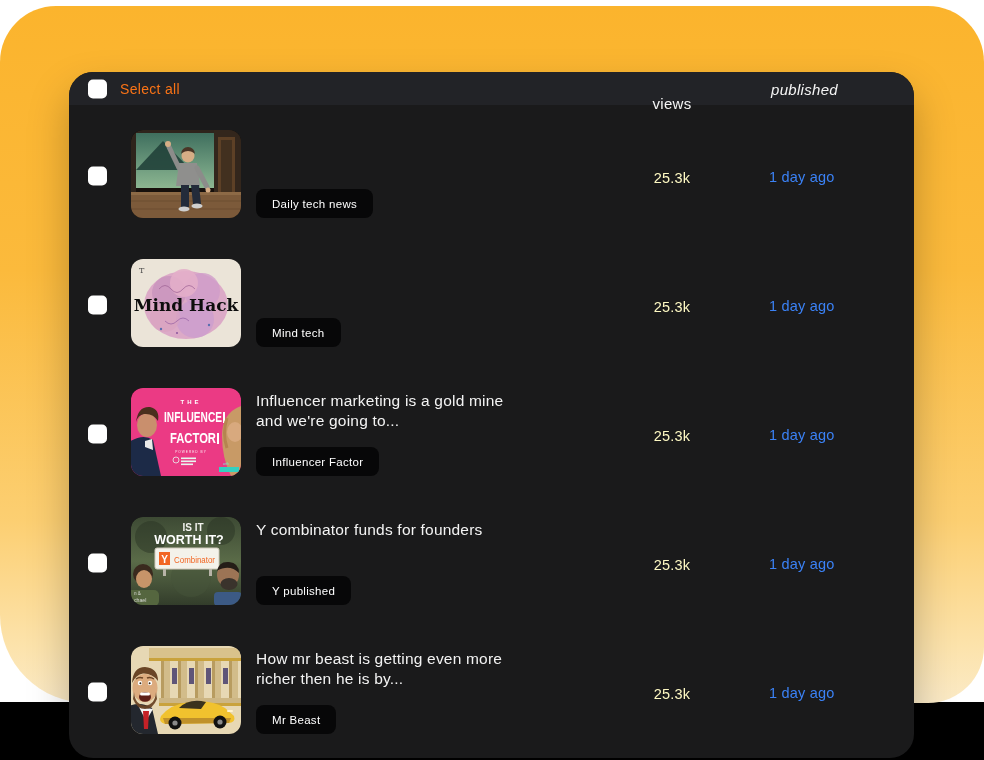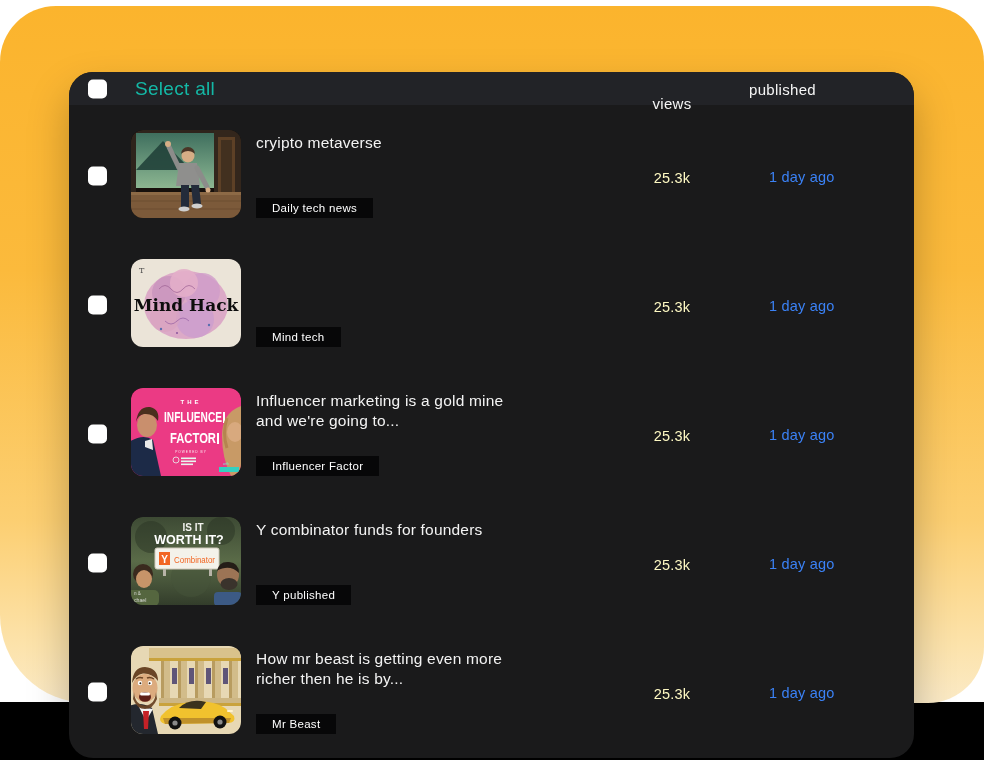--- a/index.html
+++ b/index.html
@@ -22,43 +22,43 @@
   }
   .panel-header{
     position:relative;height:33px;background:#222327;
   }
   .checkbox{
     width:19px;height:19px;border-radius:5px;background:#ffffff;border:none;
     display:inline-block;cursor:pointer;padding:0;
   }
   .hdr-checkbox{position:absolute;left:19px;top:50%;transform:translateY(-50%);}
   .hdr-select-all{
-    position:absolute;left:66px;top:50%;transform:translateY(-50%);
-    color:#14b8a6;font-size:19px;letter-spacing:.3px;
+    position:absolute;left:51px;top:50%;transform:translateY(-50%);
+    color:#f97316;font-size:14px;letter-spacing:.3px;
   }
   .col-views{position:absolute;left:558px;width:90px;text-align:center;margin-top:14px;}
-  .col-published{position:absolute;left:680px;}
+  .col-published{position:absolute;left:702px;font-style:italic;}
   .panel-header .col-views,.panel-header .col-published{
     top:50%;transform:translateY(-50%);color:#f5f5f5;font-size:15px;letter-spacing:.3px;
   }
   .rows{padding-top:25px;}
   .row{position:relative;height:88px;margin-bottom:41px;}
   .row-checkbox{position:absolute;left:19px;top:calc(50% + 2px);transform:translateY(-50%);}
   .thumb{
     position:absolute;left:62px;top:0;width:110px;height:88px;border-radius:12px;
     overflow:hidden;cursor:pointer;background:#000;
   }
   .thumb svg{display:block;width:110px;height:88px;}
   .title{
     position:absolute;left:187px;top:3px;width:250px;
     color:#f3f3f3;font-size:15.5px;line-height:19.5px;font-weight:500;letter-spacing:.2px;
   }
   .tag{
-    position:absolute;left:187px;bottom:0;height:20px;
-    display:inline-flex;align-items:center;padding:0 16px;border-radius:0;
+    position:absolute;left:187px;bottom:0;height:29px;
+    display:inline-flex;align-items:center;padding:0 16px;border-radius:8px;
     background:#070708;color:#ffffff;font-size:11.5px;letter-spacing:.3px;border:none;cursor:pointer;
     white-space:nowrap;
   }
   .cell-views{position:absolute;left:558px;width:90px;text-align:center;top:calc(50% + 4px);transform:translateY(-50%);color:#fef9c3;font-size:14.5px;letter-spacing:.2px;}
   .cell-published{position:absolute;left:700px;top:calc(50% + 3px);transform:translateY(-50%);color:#3b82f6;font-size:14.5px;letter-spacing:.2px;}
   .serif{font-family:"DejaVu Serif","Liberation Serif",serif;}
 </style>
 </head>
 <body>
 
@@ -105,21 +105,20 @@
             <path d="M50,24 a7,7 0 0 1 14,0 l-1,-1 q-6,-4 -12,0 z" fill="#4a3526"></path>
             <path d="M48,33 h18 l3,23 h-24 z" fill="#8f8f8d"></path>
             <path d="M66,38 L76,57" stroke="#8c8c8a" stroke-width="5" stroke-linecap="round"></path>
             <circle cx="77" cy="60" r="2.5" fill="#d6ad85"></circle>
             <path d="M50,55 h8 v22 h-8 z" fill="#232b3a"></path>
             <path d="M60,55 h8 l2,19 h-8 z" fill="#232b3a"></path>
             <ellipse cx="53" cy="79" rx="5.5" ry="2.6" fill="#cfcfcf"></ellipse>
             <ellipse cx="66" cy="76" rx="5.5" ry="2.6" fill="#cfcfcf"></ellipse>
           </svg>
         </div>
-        <div class="title">cryipto metaverse</div>
         <button class="tag">Daily tech news</button>
         <span class="cell-views">25.3k</span>
         <span class="cell-published">1 day ago</span>
       </div>
 
       <div class="row">
         <button class="checkbox row-checkbox"></button>
         <div class="thumb">
           <svg viewBox="0 0 110 88">
             <rect width="110" height="88" fill="#ebe4d8"></rect>

